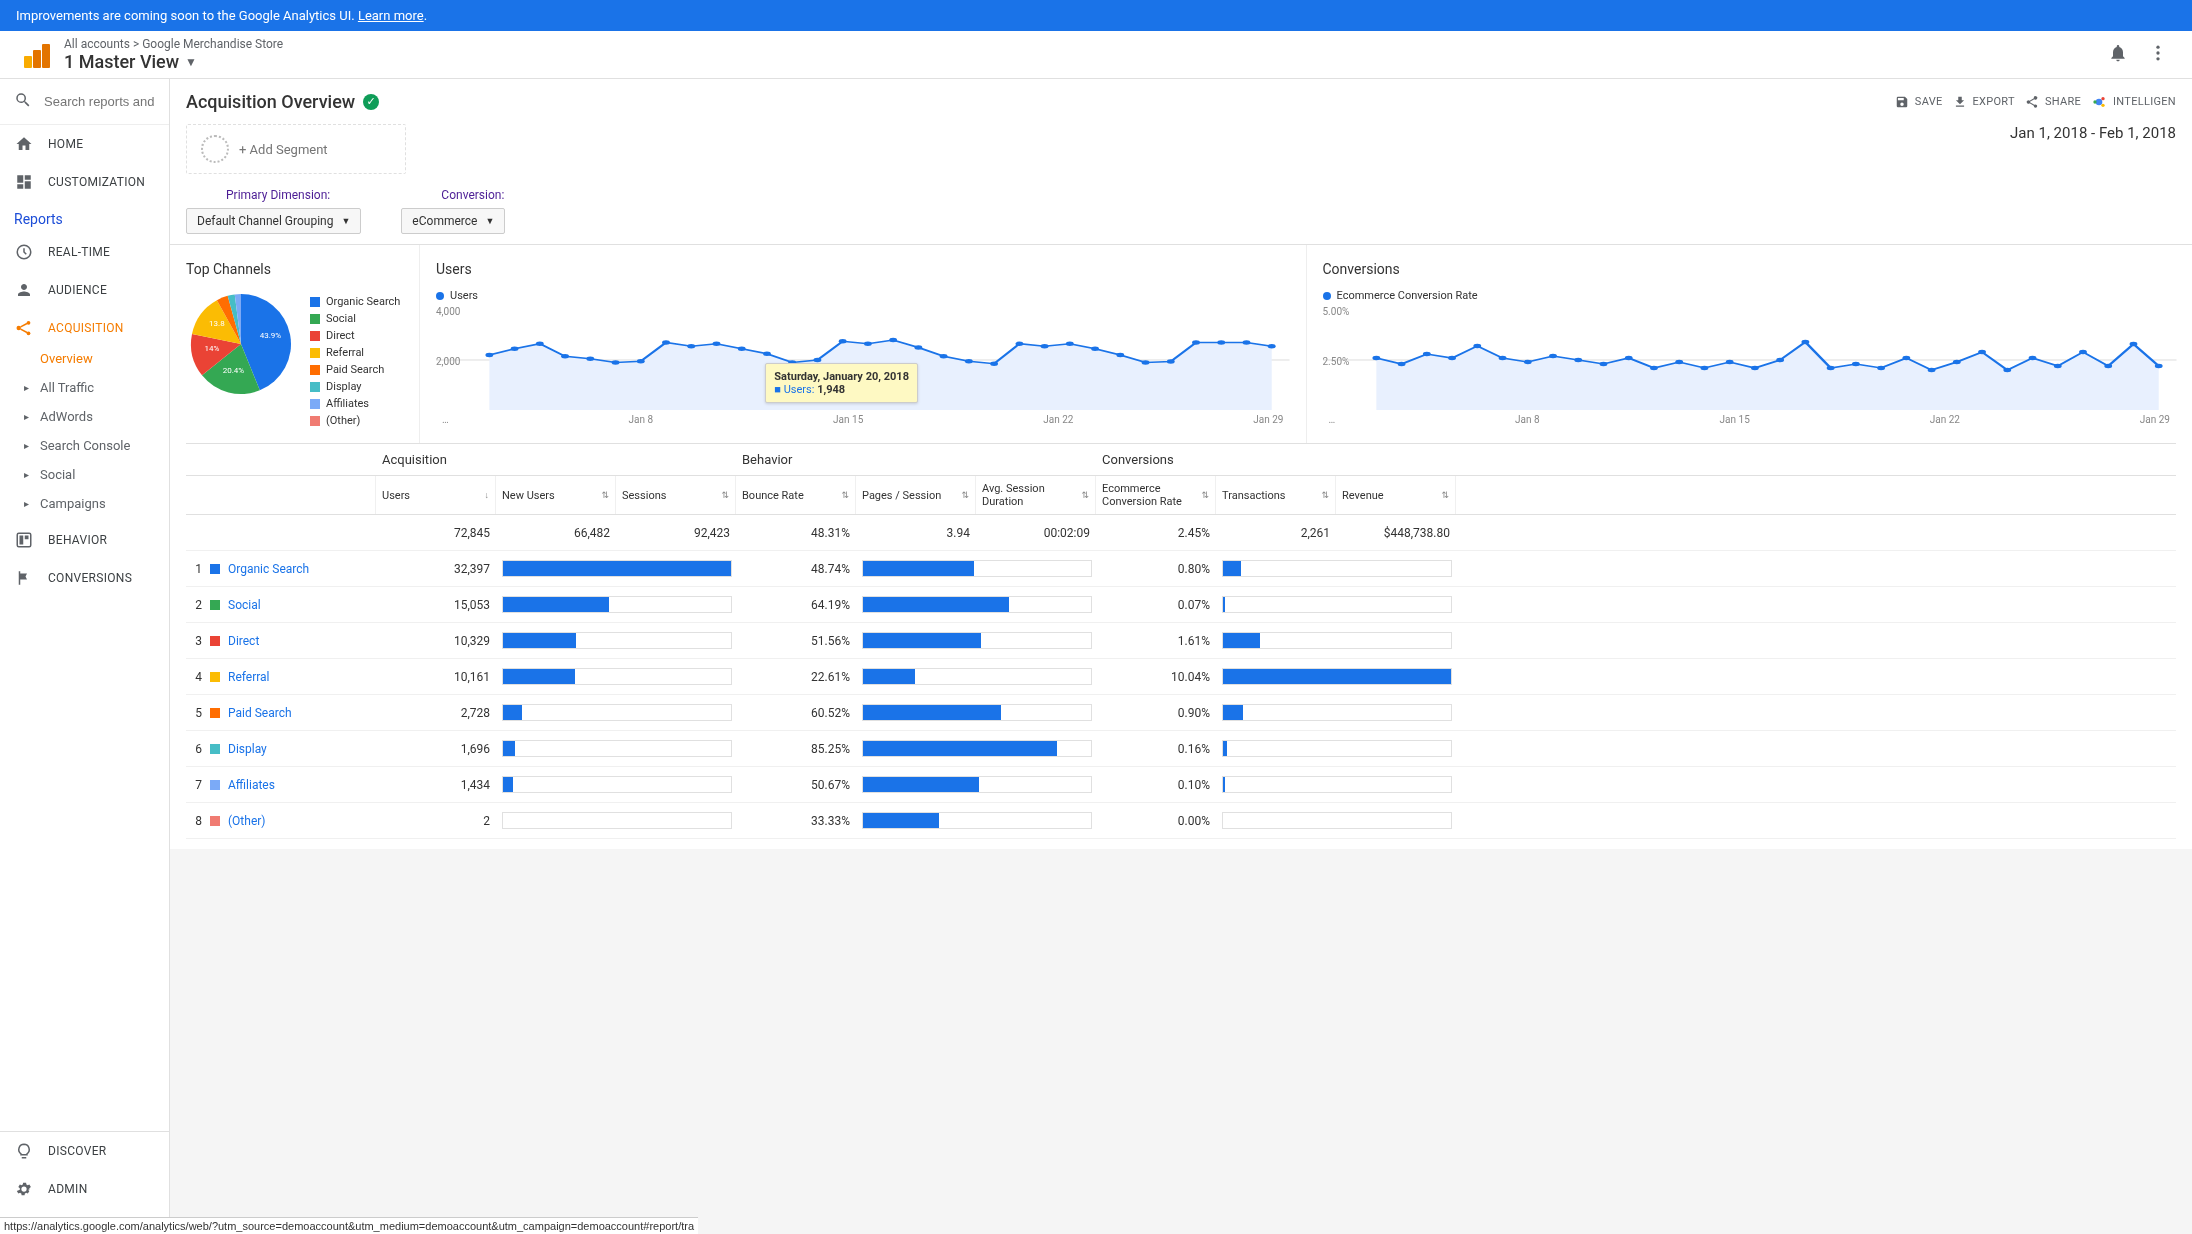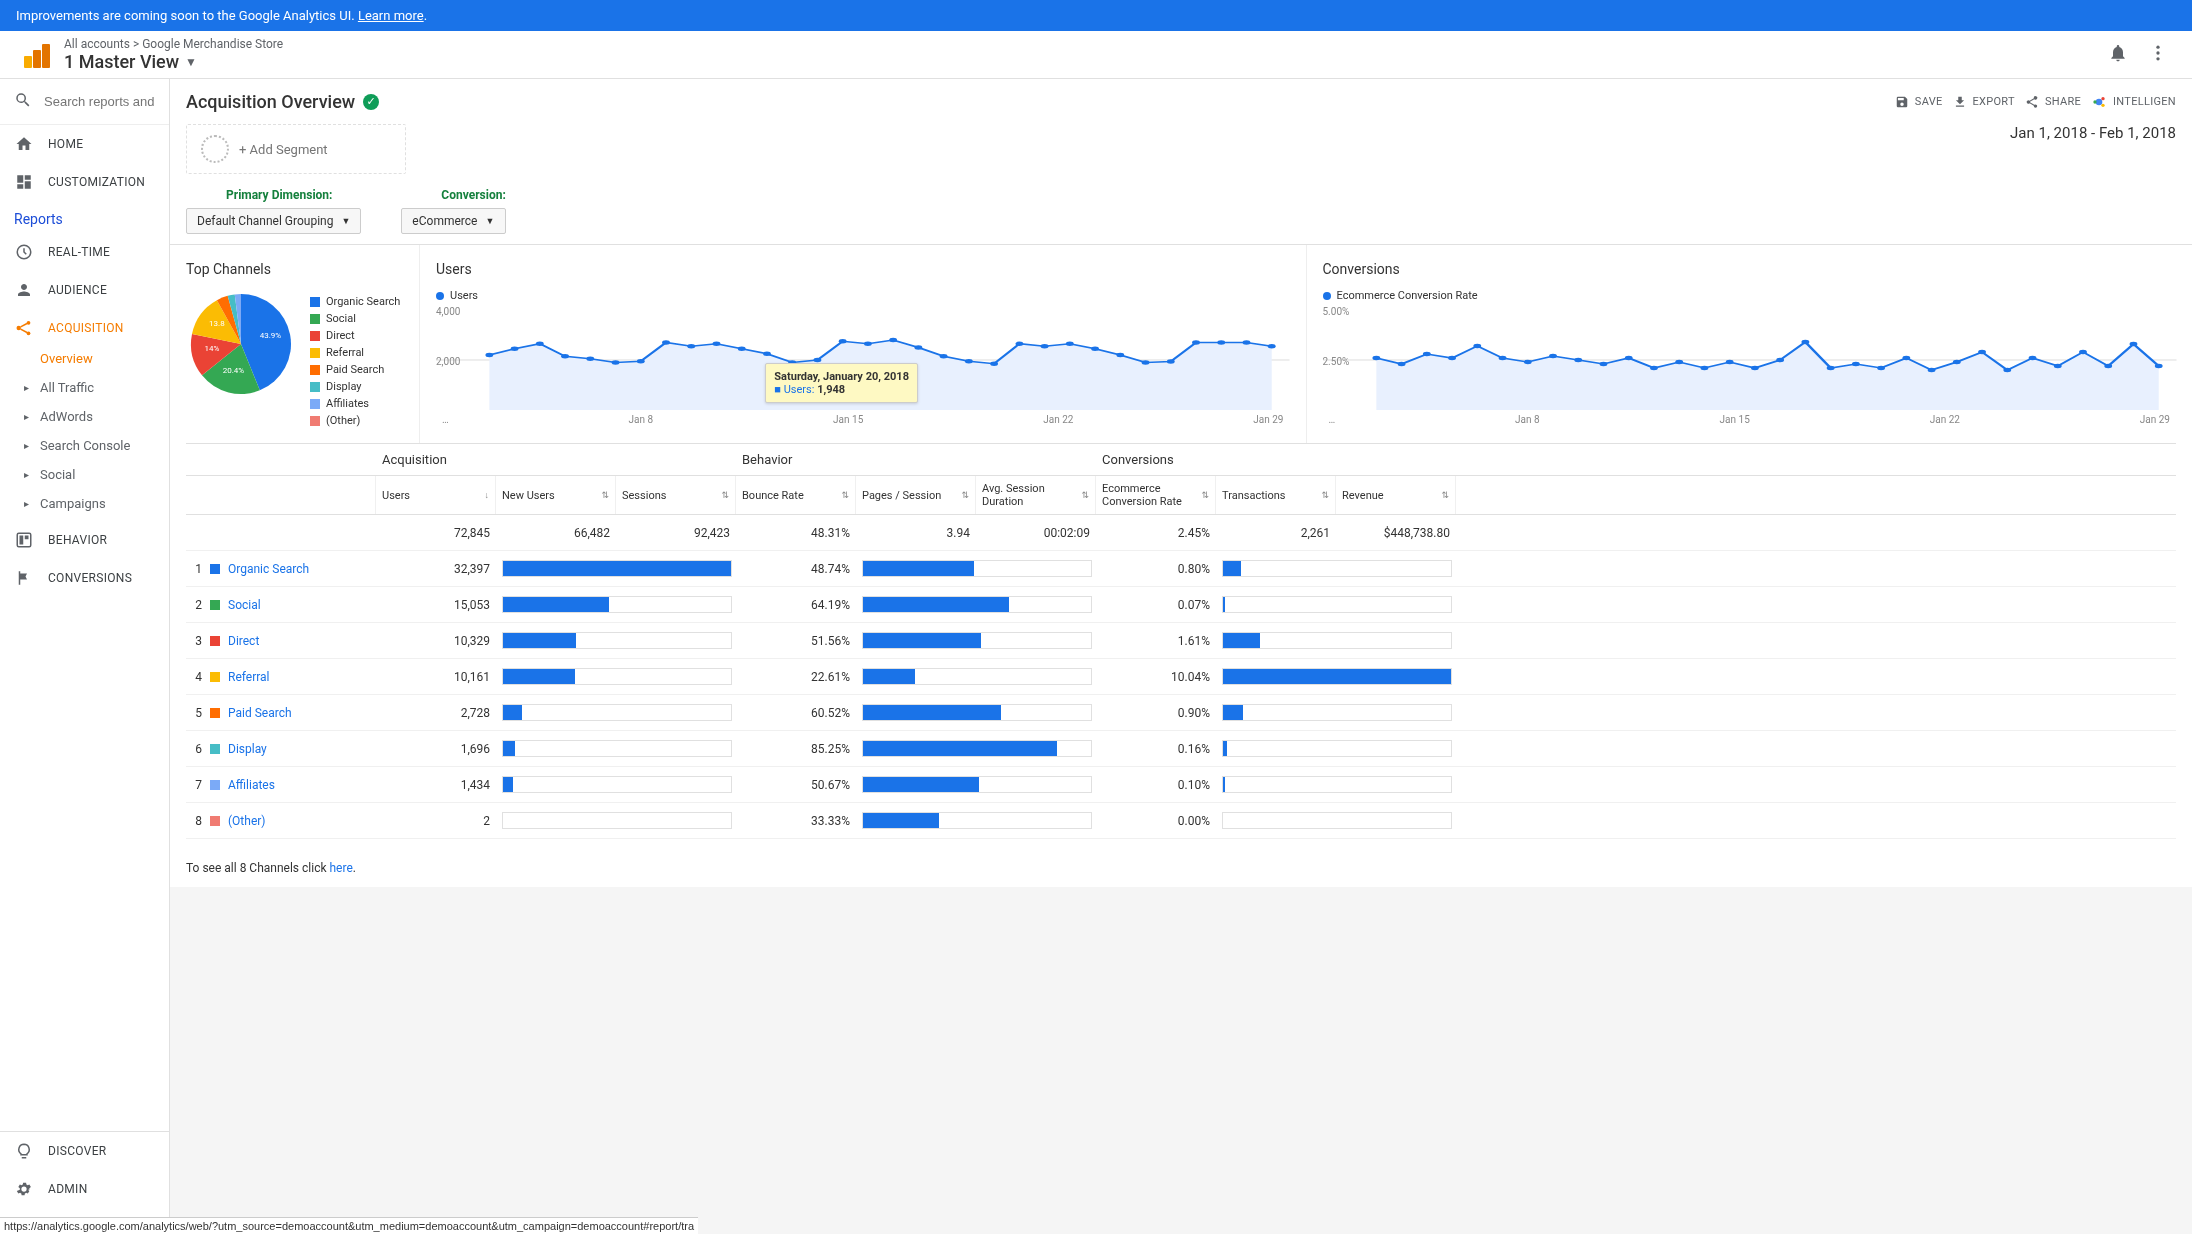--- a/index.html
+++ b/index.html
@@ -43,21 +43,21 @@
   .toolbar-spacer { flex:1; }
   .toolbar-action { display:flex; align-items:center; gap:6px; color:#5f6368; font-size:11px; text-transform:uppercase; cursor:pointer; letter-spacing:.3px;}
   .segment-row { display:flex; gap:10px; padding: 0 16px 14px; align-items:flex-start;}
   .segment-card { border:1px solid #e0e0e0; border-radius:2px; padding:10px 14px; display:flex; align-items:center; gap:10px; min-width:220px;}
   .seg-circle { width:28px; height:28px; border-radius:50%; border:4px solid #1a73e8; }
   .seg-plus-circle { width:28px; height:28px; border-radius:50%; border:2px dotted #bbb; }
   .seg-main { font-size:13px; font-weight:500; }
   .seg-sub { font-size:11px; color:#757575; }
   .date-range { margin-left:auto; font-size:15px; color:#333; text-align:right; padding-right:0;}
   .dim-row { display:flex; gap:40px; padding:0 16px 10px; font-size:12px;}
-  .dim-col .dim-label { color:#15803d; font-weight:700; margin-bottom:6px;padding-left:40px;}
+  .dim-col .dim-label { color:#4c1d95; font-weight:400; margin-bottom:6px;padding-left:40px;}
   .dim-select { border:1px solid #ccc; background:#f7f7f7; padding:5px 10px; border-radius:2px; display:flex; align-items:center; gap:8px; font-size:12px; cursor:pointer;}
   .panel-row { display:flex; gap:0; border-top:1px solid #e0e0e0;}
   .panel { padding: 16px; }
   .panel.pie { flex:0 0 250px; border-right:1px solid #eee;}
   .panel.line1 { flex:1 1 auto; border-right:1px solid #eee; position:relative;}
   .panel.line2 { flex:1 1 auto; }
   .panel-title { font-size:14px; color:#333; margin-bottom:12px;}
   .pie-wrap { display:flex; gap:14px; }
   .pie-legend { display:flex; flex-direction:column; gap:4px; font-size:11px; margin-top:6px;}
   .pie-legend .li { display:flex; align-items:center; gap:6px;}
@@ -730,20 +730,17 @@
               <div class="c">0.00%</div>
               <div class="c bar-cell" style="grid-column: 9 / span 2; text-align: left;">
                 <div class="bar-track" style="flex-basis:230px">
                   <div class="bar-fill" style="width:0%"></div>
                 </div>
               </div>
             </div>
           </div>
       </div>
 
-      <div class="footer-note">
-        <span>To see all 8 Channels click </span><a href="#">here</a><span>.</span>
-      </div>
     </div>
   </div>
 </div>
 
 <div class="url-bar">https://analytics.google.com/analytics/web/?utm_source=demoaccount&amp;utm_medium=demoaccount&amp;utm_campaign=demoaccount#report/tra</div>
 
 </body></html>

